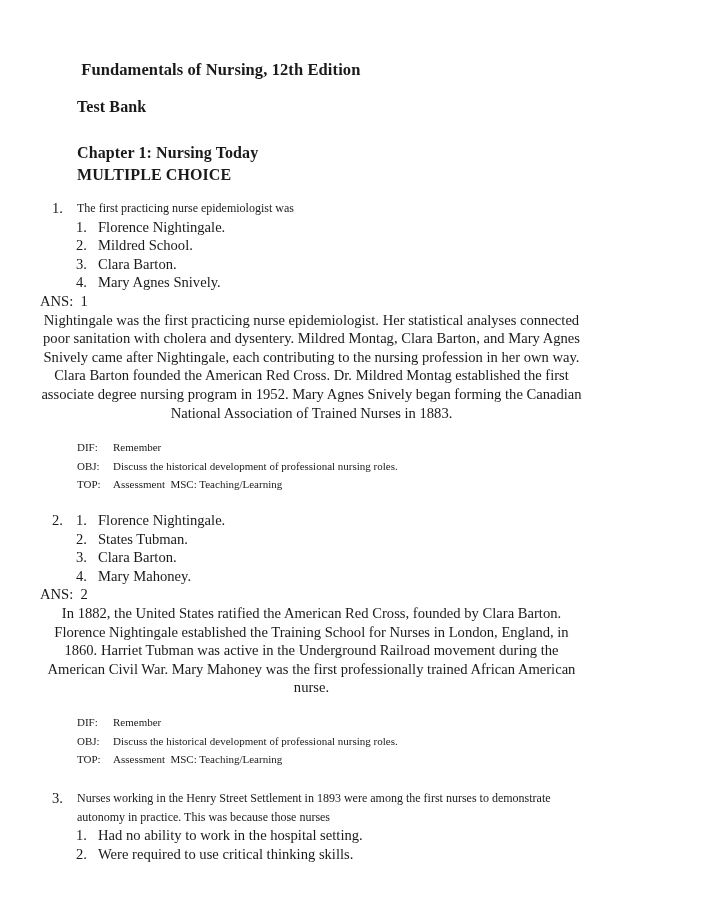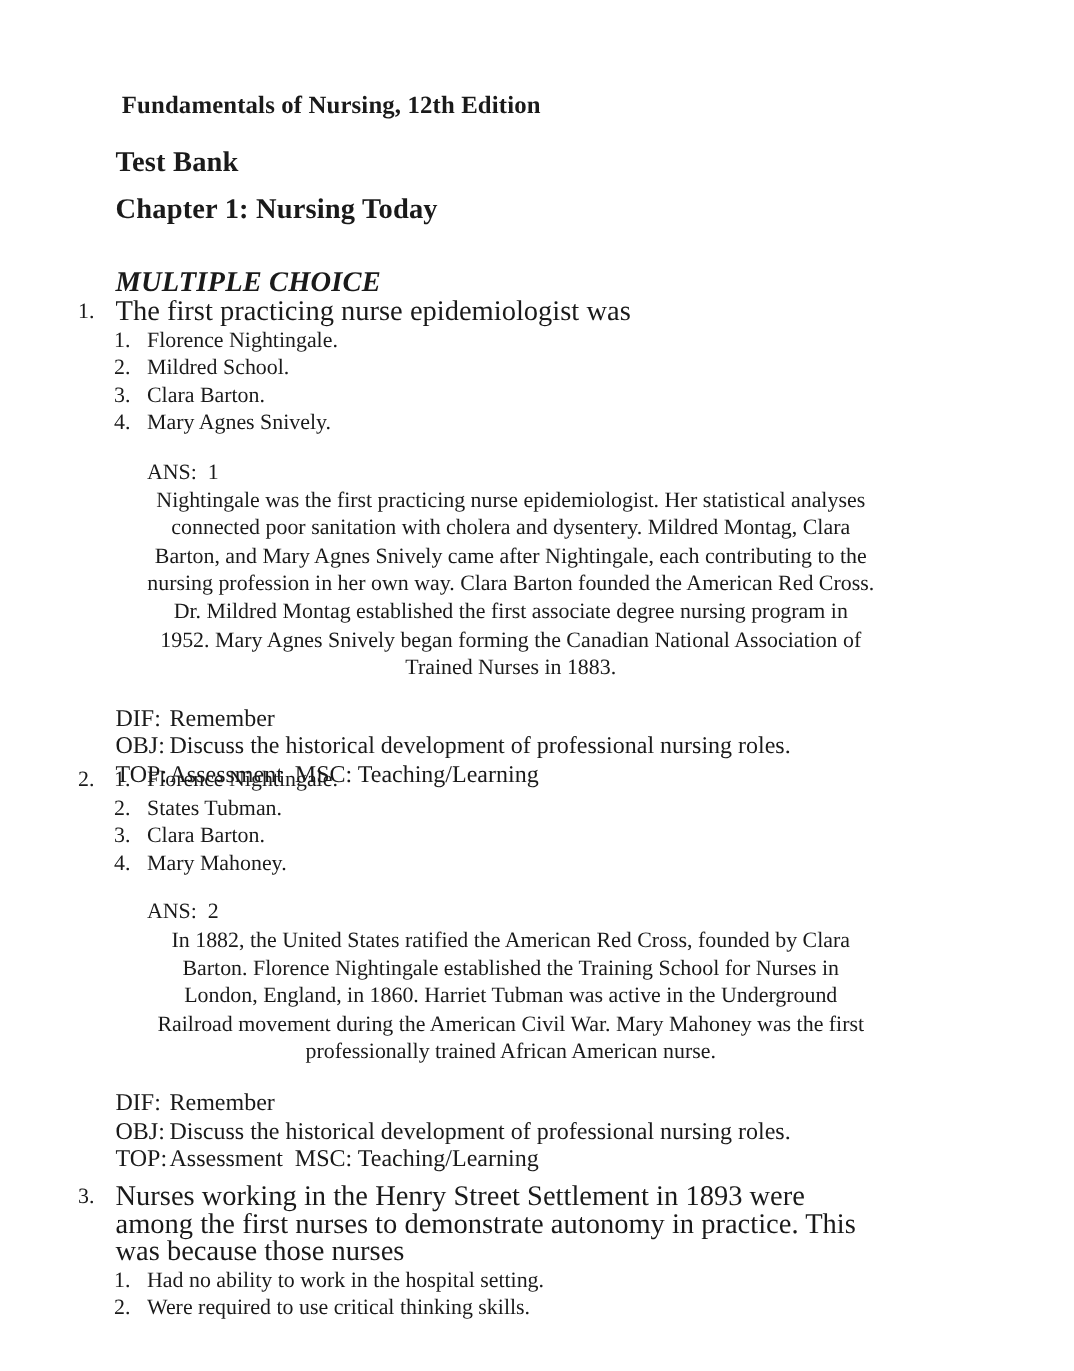--- a/index.html
+++ b/index.html
@@ -28,27 +28,27 @@
     left: 77px;
     top: 60px;
     font-size: 16.5px;
     font-weight: bold;
     letter-spacing: 0.1px;
     white-space: pre;
   }
   .heading {
     position: absolute;
     left: 77px;
-    font-size: 19px;
+    font-size: 16px;
     font-weight: bold;
     letter-spacing: 0.1px;
   }
   .h-testbank { top: 98px; }
-  .h-chapter  { top: 129px; text-align: center; }
-  .h-section  { top: 178px; font-style: italic; }
+  .h-chapter  { top: 144px; text-align: center; }
+  .h-section  { top: 166px; }
 
   
   .question-block {
     position: absolute;
     left: 0;
     width: 716px;
   }
   .q1 { top: 199px; }
   .q2 { top: 511px; }
   .q3 { top: 789px; }
@@ -64,21 +64,21 @@
     position: absolute;
     left: 52px;
     top: 0;
     width: 20px;
     text-align: left;
     font-size: 14.6px;
     line-height: 18.6px;
   }
   .q-text {
     display: block;
-    font-size: 19px;
+    font-size: 12px;
     line-height: 18.6px;
     text-align: left;
   }
 
   
   .options {
     margin: 0;
     padding: 0;
     list-style: none;
   }
@@ -91,42 +91,41 @@
   .option-num {
     position: absolute;
     left: 76px;
     top: 0;
     font-size: 14.6px;
     line-height: 18.6px;
   }
 
   
   .ans-wrap {
-    margin-top: 14px;
-    padding-left: 98px;
+    padding-left: 40px;
     padding-right: 133px;
   }
   .ans-line {
     font-size: 14.6px;
     line-height: 18.6px;
     white-space: pre;
   }
   .rationale {
     font-size: 14.6px;
     line-height: 18.6px;
     text-align: center;
   }
 
   
   .meta {
     margin-top: 16px;
     padding-left: 77px;
   }
   .meta-row {
-    font-size: 16px;
+    font-size: 11px;
     line-height: 18.6px;
     display: flex;
   }
   .meta-label {
     width: 36px;
     flex: 0 0 36px;
   }
   .meta-value {
     white-space: pre;
   }

